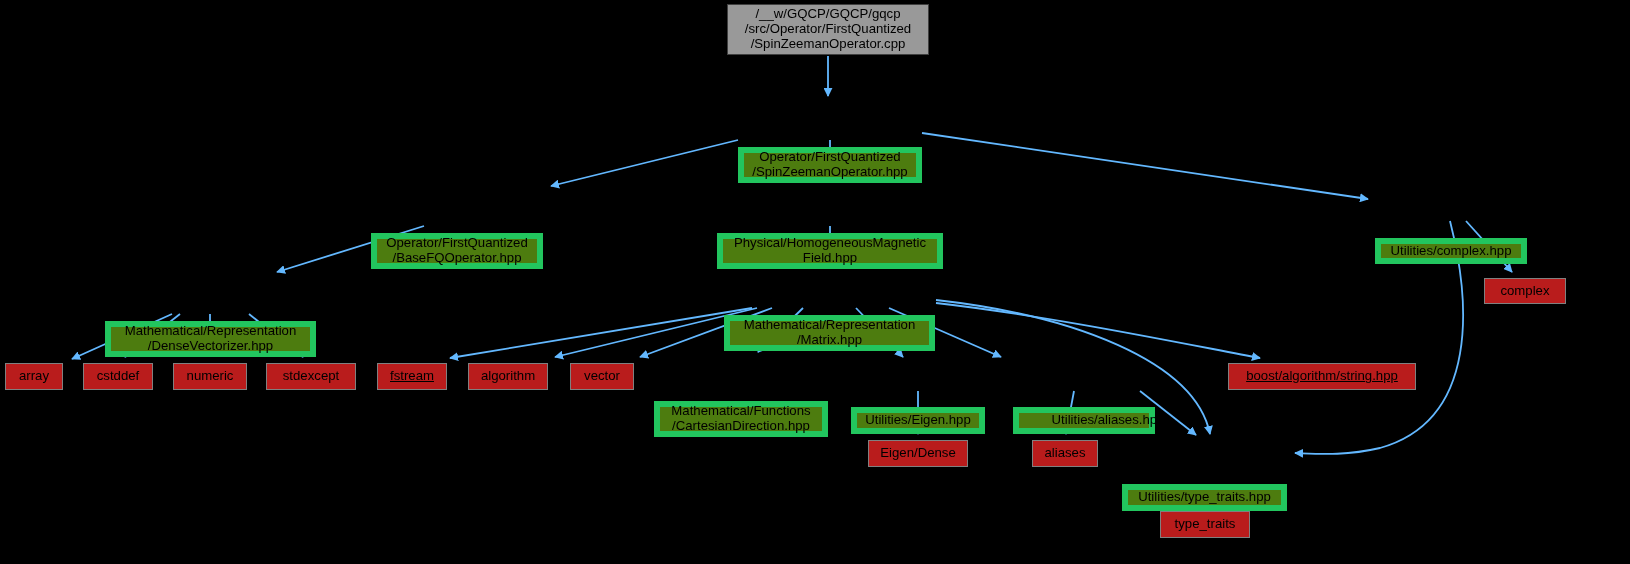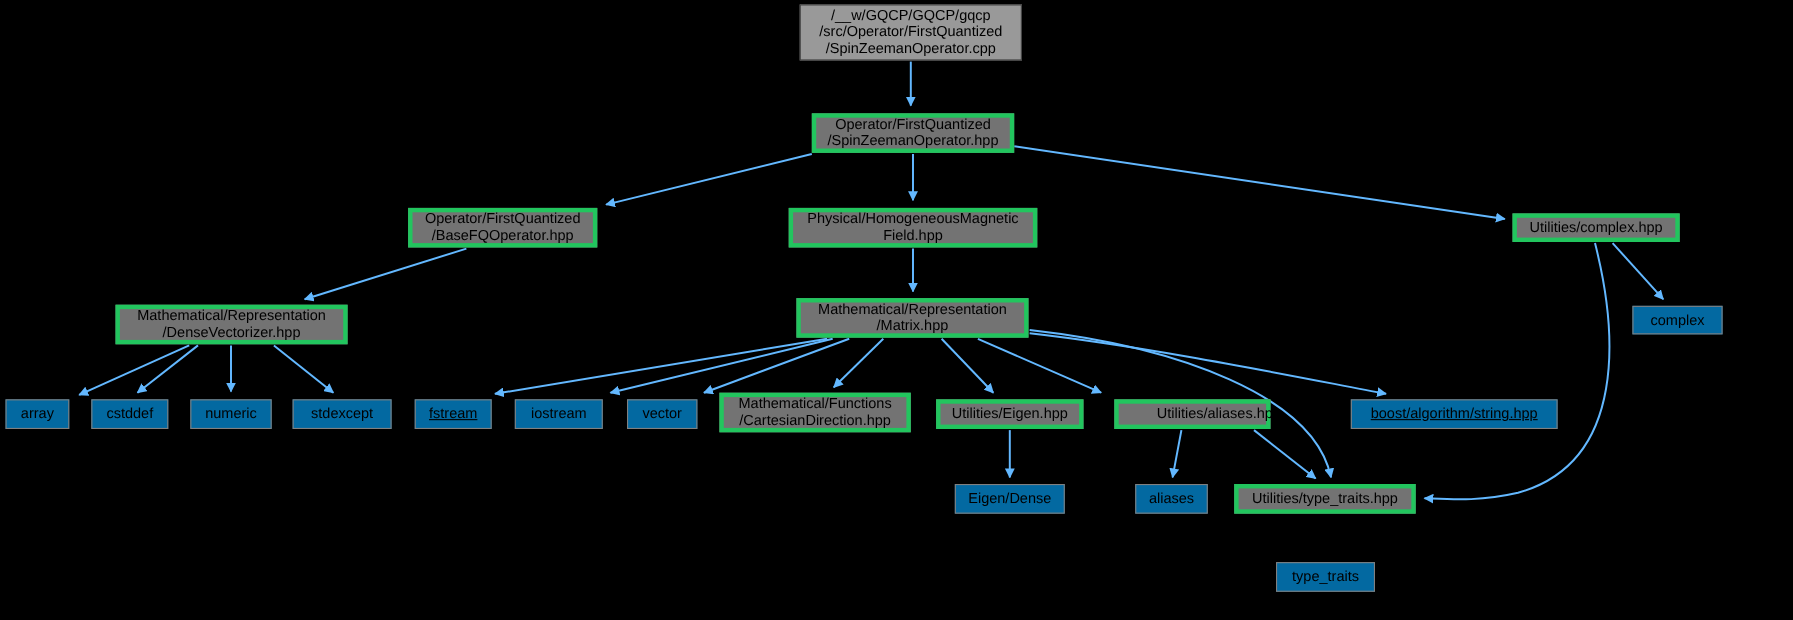--- a/index.html
+++ b/index.html
@@ -3,22 +3,22 @@
 <meta charset="utf-8">
 <style>
   html,body{margin:0;padding:0;background:#000;}
   #graph{position:relative;width:1630px;height:564px;background:#000;overflow:hidden;
          font-family:"Liberation Sans","DejaVu Sans",sans-serif;}
   #edges{position:absolute;left:0;top:0;width:1630px;height:564px;pointer-events:none;}
   .node{position:absolute;box-sizing:border-box;display:flex;align-items:center;
         justify-content:center;text-align:center;color:#000;line-height:1.12;
         font-size:13.2px;letter-spacing:0px;white-space:pre-line;}
   .n-root{background:#999999;border:1px solid #404040;}
-  .n-hdr{background:#737373;border:4px solid #22c55e;}
-  .n-ext{background:#0369a1;border:1px solid #808080;}
+  .n-hdr{background:#4d7c0f;border:6px solid #22c55e;margin-top:44px;}
+  .n-ext{background:#b91c1c;border:1px solid #808080;}
 </style>
 </head>
 <body>
 
 <div id="graph">
   <svg id="edges" viewBox="0 0 1630 564" xmlns="http://www.w3.org/2000/svg">
     <defs>
       <marker id="ah" viewBox="0 0 10 10" refX="9" refY="5" markerWidth="5" markerHeight="5" orient="auto-start-reverse">
         <path d="M 0 0 L 10 5 L 0 10 z" fill="#63b8ff"></path>
       </marker>
@@ -63,21 +63,21 @@
       <div class="node n-hdr" style="left: 105px; top: 277px; width: 211px; height: 36px;">Mathematical/Representation
 /DenseVectorizer.hpp</div>
       <div class="node n-hdr" style="left: 724px; top: 271px; width: 211px; height: 36px;">Mathematical/Representation
 /Matrix.hpp</div>
       <div class="node n-ext" style="left: 1484px; top: 278px; width: 82px; height: 26px;">complex</div>
       <div class="node n-ext" style="left: 5px; top: 363px; width: 58px; height: 27px;">array</div>
       <div class="node n-ext" style="left: 83px; top: 363px; width: 70px; height: 27px;">cstddef</div>
       <div class="node n-ext" style="left: 173px; top: 363px; width: 74px; height: 27px;">numeric</div>
       <div class="node n-ext" style="left: 266px; top: 363px; width: 90px; height: 27px;">stdexcept</div>
       <div class="node n-ext" style="left: 377px; top: 363px; width: 70px; height: 27px; text-decoration: underline;">fstream</div>
-      <div class="node n-ext" style="left: 468px; top: 363px; width: 80px; height: 27px;">iostream</div>
+      <div class="node n-ext" style="left: 468px; top: 363px; width: 80px; height: 27px;">algorithm</div>
       <div class="node n-ext" style="left: 570px; top: 363px; width: 64px; height: 27px;">vector</div>
       <div class="node n-hdr" style="left: 654px; top: 357px; width: 174px; height: 36px;">Mathematical/Functions
 /CartesianDirection.hpp</div>
       <div class="node n-hdr" style="left: 851px; top: 363px; width: 134px; height: 27px;">Utilities/Eigen.hpp</div>
       <div class="node n-hdr" style="left: 1013px; top: 363px; width: 142px; height: 27px; padding-left: 48px;">Utilities/aliases.hpp</div>
       <div class="node n-ext" style="left: 1228px; top: 363px; width: 188px; height: 27px; text-decoration: underline;">boost/algorithm/string.hpp</div>
       <div class="node n-ext" style="left: 868px; top: 440px; width: 100px; height: 27px;">Eigen/Dense</div>
       <div class="node n-ext" style="left: 1032px; top: 440px; width: 66px; height: 27px;">aliases</div>
       <div class="node n-hdr" style="left: 1122px; top: 440px; width: 165px; height: 27px;">Utilities/type_traits.hpp</div>
       <div class="node n-ext" style="left: 1160px; top: 511px; width: 90px; height: 27px;">type_traits</div>

